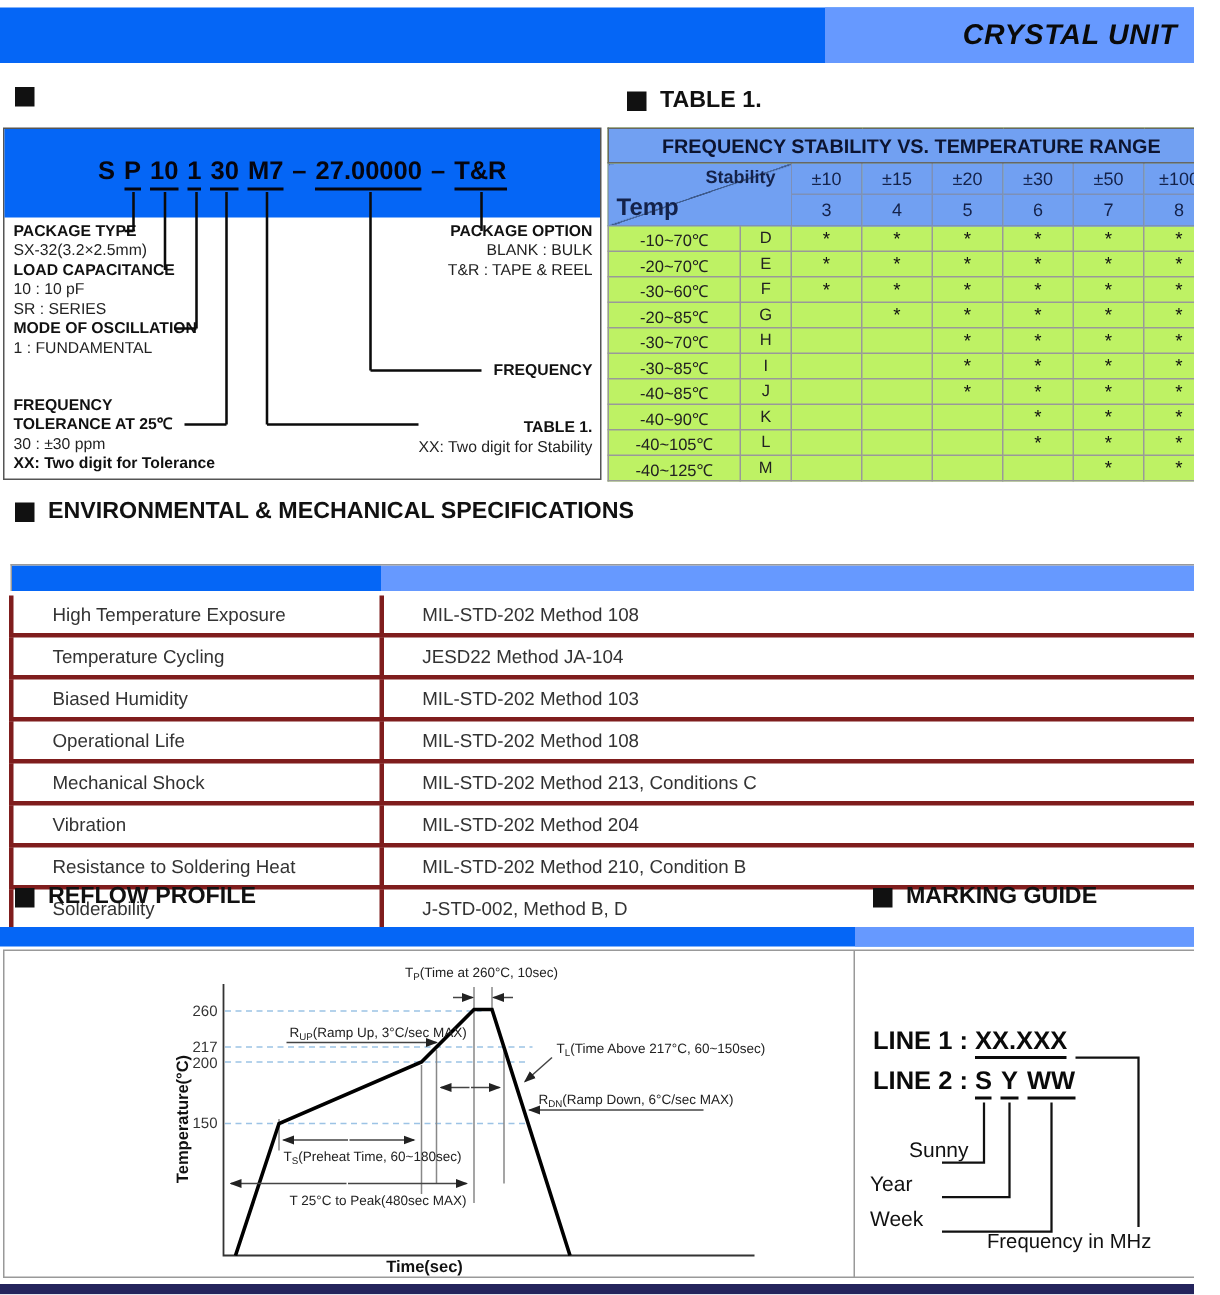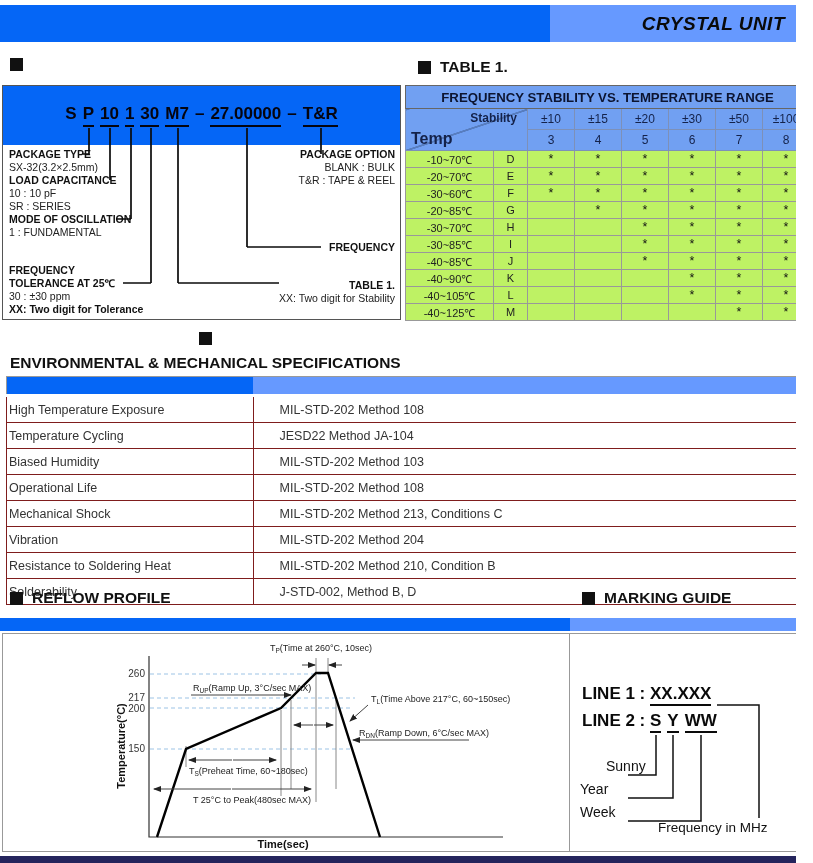--- a/index.html
+++ b/index.html
@@ -46,22 +46,22 @@
   #t1 tbody td{border:1px solid #999;height:16px;text-align:center;color:#222;font-size:11px;}
   #t1 tbody td.star{font-size:12.5px;line-height:10px;color:#111;}
   #t1 table{border:1px solid #666;}
 
   
   #env-table{left:6px;top:376px;}
   #env-table table{border-collapse:collapse;width:799px;border:1px solid #9a9a9a;table-layout:fixed;}
   #env-table th{padding:0;height:17px;border-bottom:3px solid #fff;}
   .eh-l{background:#0566F6;width:246px;}
   .eh-r{background:#6699FF;}
-  #env-table tbody td{border:1px solid #7f1d1d;height:25px;font-size:12.5px;color:#333;
-        text-align:left;padding:0 0 0 2px;}
+  #env-table tbody td{border:3px solid #7f1d1d;height:25px;font-size:12.5px;color:#333;
+        text-align:left;padding:0 0 0 26px;}
   #env-table tbody td.v{padding-left:26px;}
 
   
   #blue-bar2{left:0;top:618px;width:813px;height:13px;background:#0566F6;}
   #blue-bar2-right{position:absolute;right:0;top:0;width:243px;height:13px;background:#6699FF;}
   #reflow-box{left:2px;top:633px;width:568px;height:219px;border:1px solid #999;box-sizing:border-box;}
   #mk-box{left:570px;top:633px;width:241px;height:219px;border:1px solid #999;border-left:none;box-sizing:border-box;}
   #footer-bar{left:0;top:856px;width:813px;height:7px;background:#24245C;}
 
   
@@ -269,21 +269,21 @@
             <td class="star"></td>
             <td class="star"></td>
             <td class="star"></td>
             <td class="star">*</td>
             <td class="star">*</td>
           </tr>
         </tbody>
     </table>
   </div>
 
-  <div class="sec-head" style="left:10px;top:332px;flex-direction:column;">
+  <div class="sec-head" style="left:10px;top:332px;">
     <span class="sq"></span>
     <span>ENVIRONMENTAL &amp; MECHANICAL SPECIFICATIONS</span>
   </div>
   <div class="abs" id="env-table">
     <table>
       <thead>
           <tr>
         <th class="eh-l"></th>
         <th class="eh-r"></th>
       </tr>

